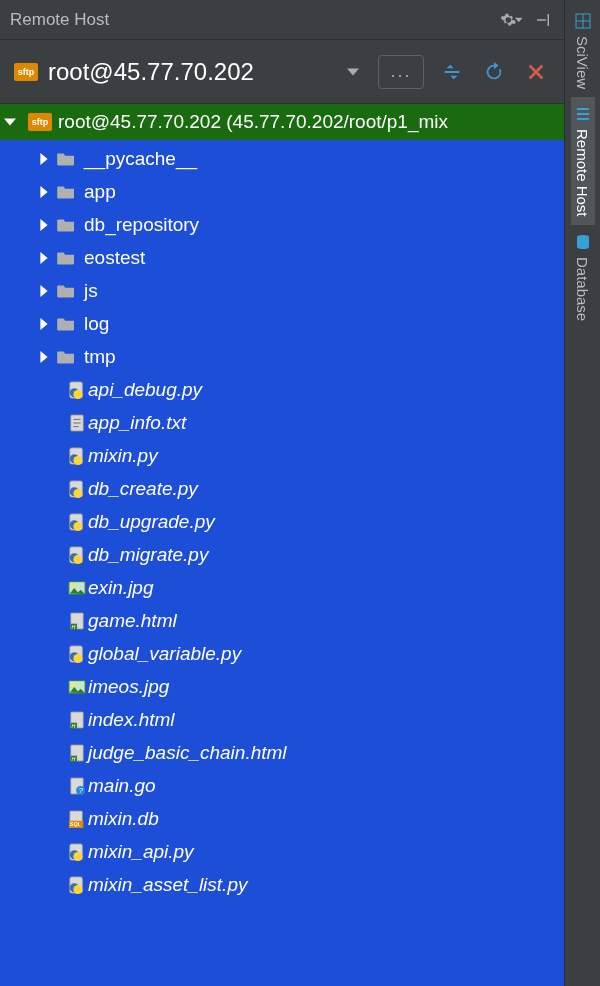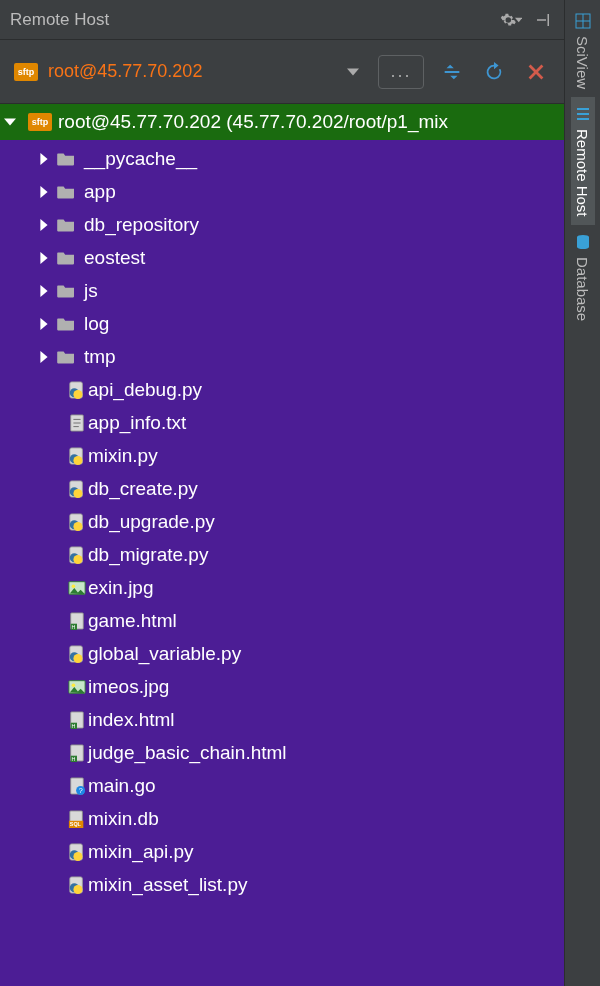--- a/index.html
+++ b/index.html
@@ -34,21 +34,21 @@
   }
   .sftp-badge {
     width: 24px; height: 18px;
     background: #e08700;
     color: #fff;
     font-size: 9px;
     font-weight: bold;
     display: flex; align-items: center; justify-content: center;
     border-radius: 2px;
   }
-  .conn-text { font-size: 18px; color: #f97316; margin-left: 4px; flex: 1; white-space: nowrap; overflow: hidden; }
+  .conn-text { font-size: 24px; color: #ffffff; margin-left: 4px; flex: 1; white-space: nowrap; overflow: hidden; }
   .conn-tools { display: flex; align-items: center; gap: 14px; }
   .drop-btn, .more-btn, .ico-btn {
     display: flex; align-items: center; justify-content: center;
     cursor: pointer;
   }
   .drop-btn { width: 22px; height: 28px; color: #aaaaaa; }
   .more-btn {
     width: 46px; height: 34px;
     border: 1px solid #5e6163;
     border-radius: 4px;
@@ -73,37 +73,37 @@
   .tree-header .connroot-icon {
     width: 24px; height: 18px;
     background: #e08700;
     color: #fff;
     font-size: 9px; font-weight:bold;
     display: flex; align-items: center; justify-content: center;
     border-radius: 2px;
   }
   .tree-container {
     flex: 1;
-    background: #4c1d95;
+    background: #1d4ed8;
     overflow: hidden;
     padding-top: 2px;
   }
   .tree-row {
     display: flex;
     align-items: center;
     height: 33px;
     font-size: 19px;
     color: #ffffff;
     white-space: nowrap;
     cursor: pointer;
   }
   .cell-expand { width: 20px; display: flex; align-items:center; justify-content:center; }
   .cell-icon { width: 24px; height: 20px; display: flex; align-items:center; justify-content:center; margin-right: 6px; }
   .indent-folder { padding-left: 34px; }
-  .indent-file   { padding-left: 66px; }
+  .indent-file   { padding-left: 66px; font-style: italic; }
   .folder-icon svg { width: 20px; height: 16px; fill: #b0b0b0; }
   .file-icon { width: 22px; height: 20px; display:flex; align-items:center; justify-content:center; }
 
   
   .right-rail {
     width: 36px;
     background: #3c3f41;
     border-left: 1px solid #2b2d2e;
     display: flex;
     flex-direction: column;

